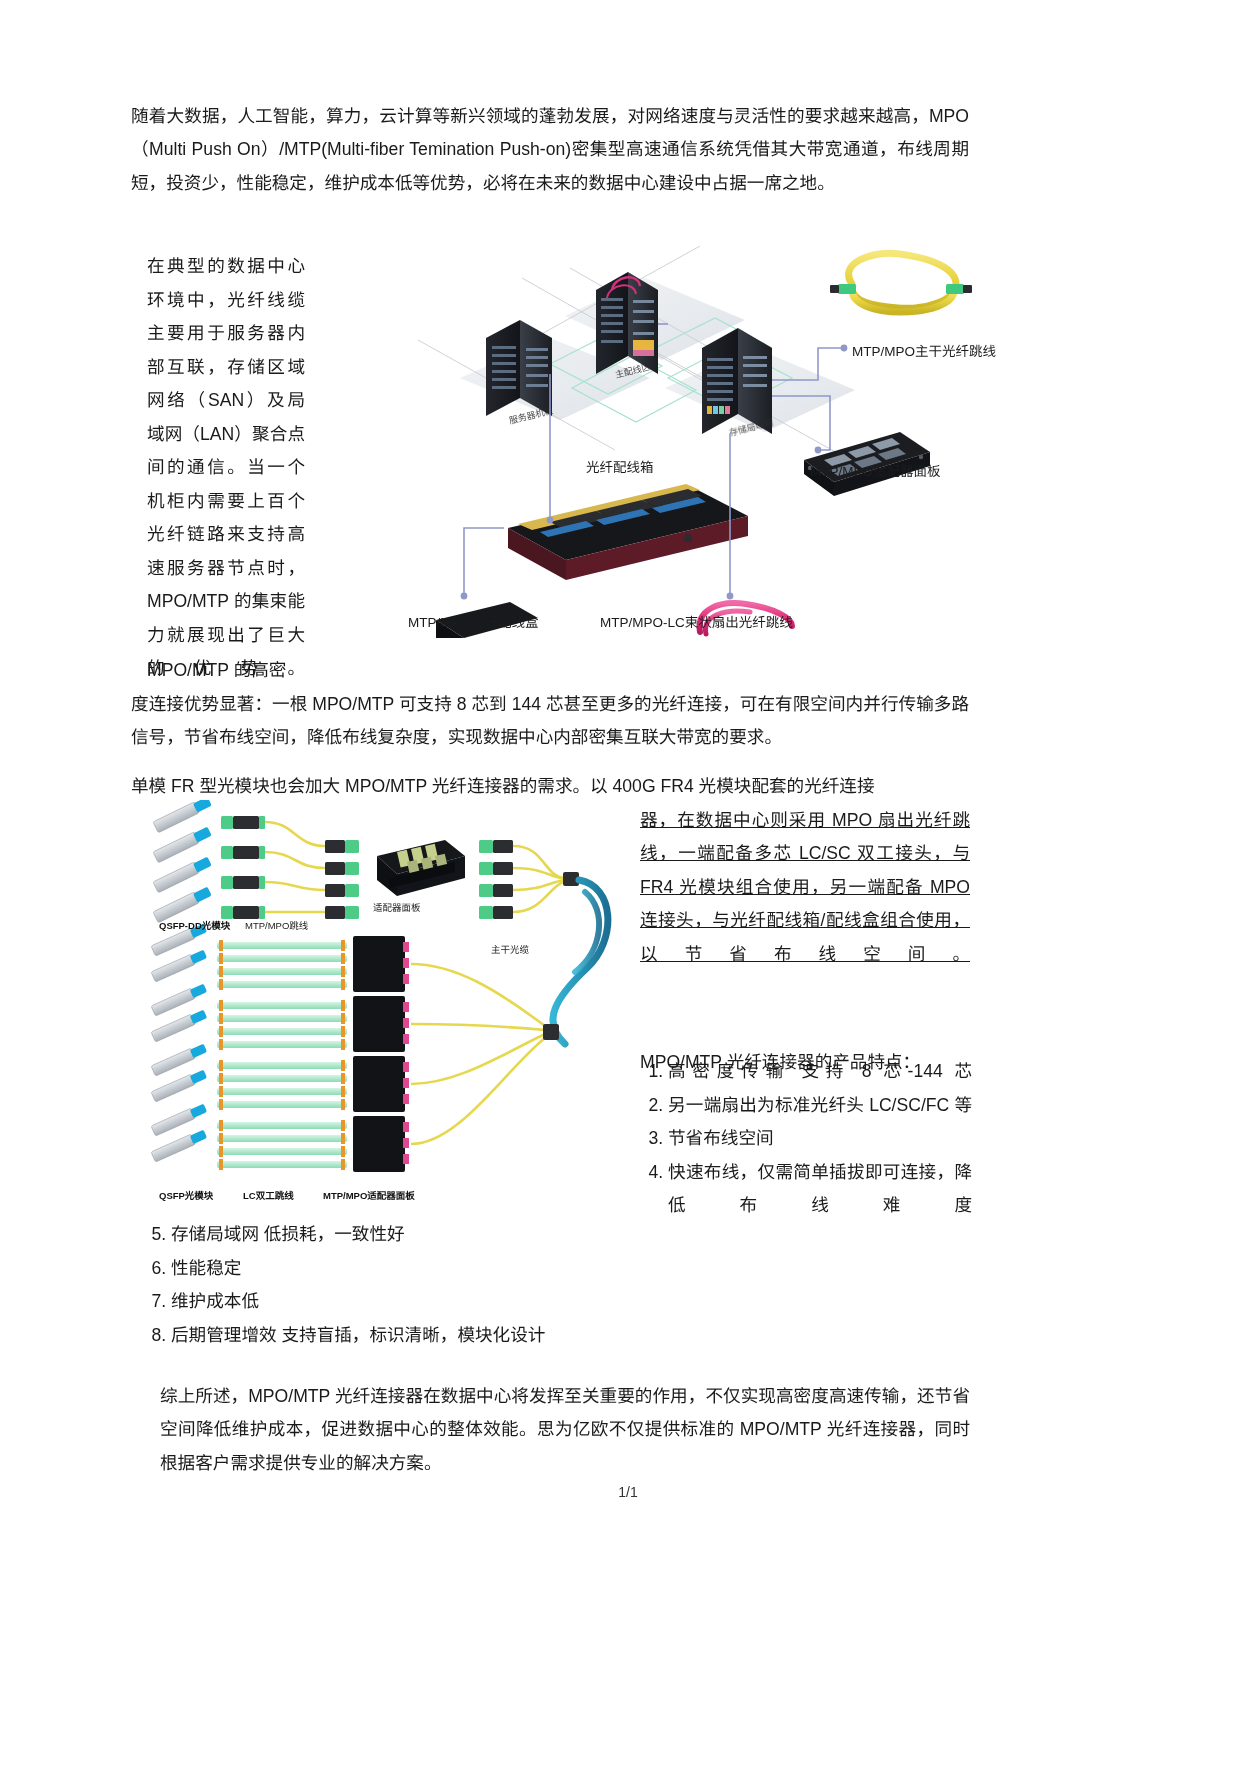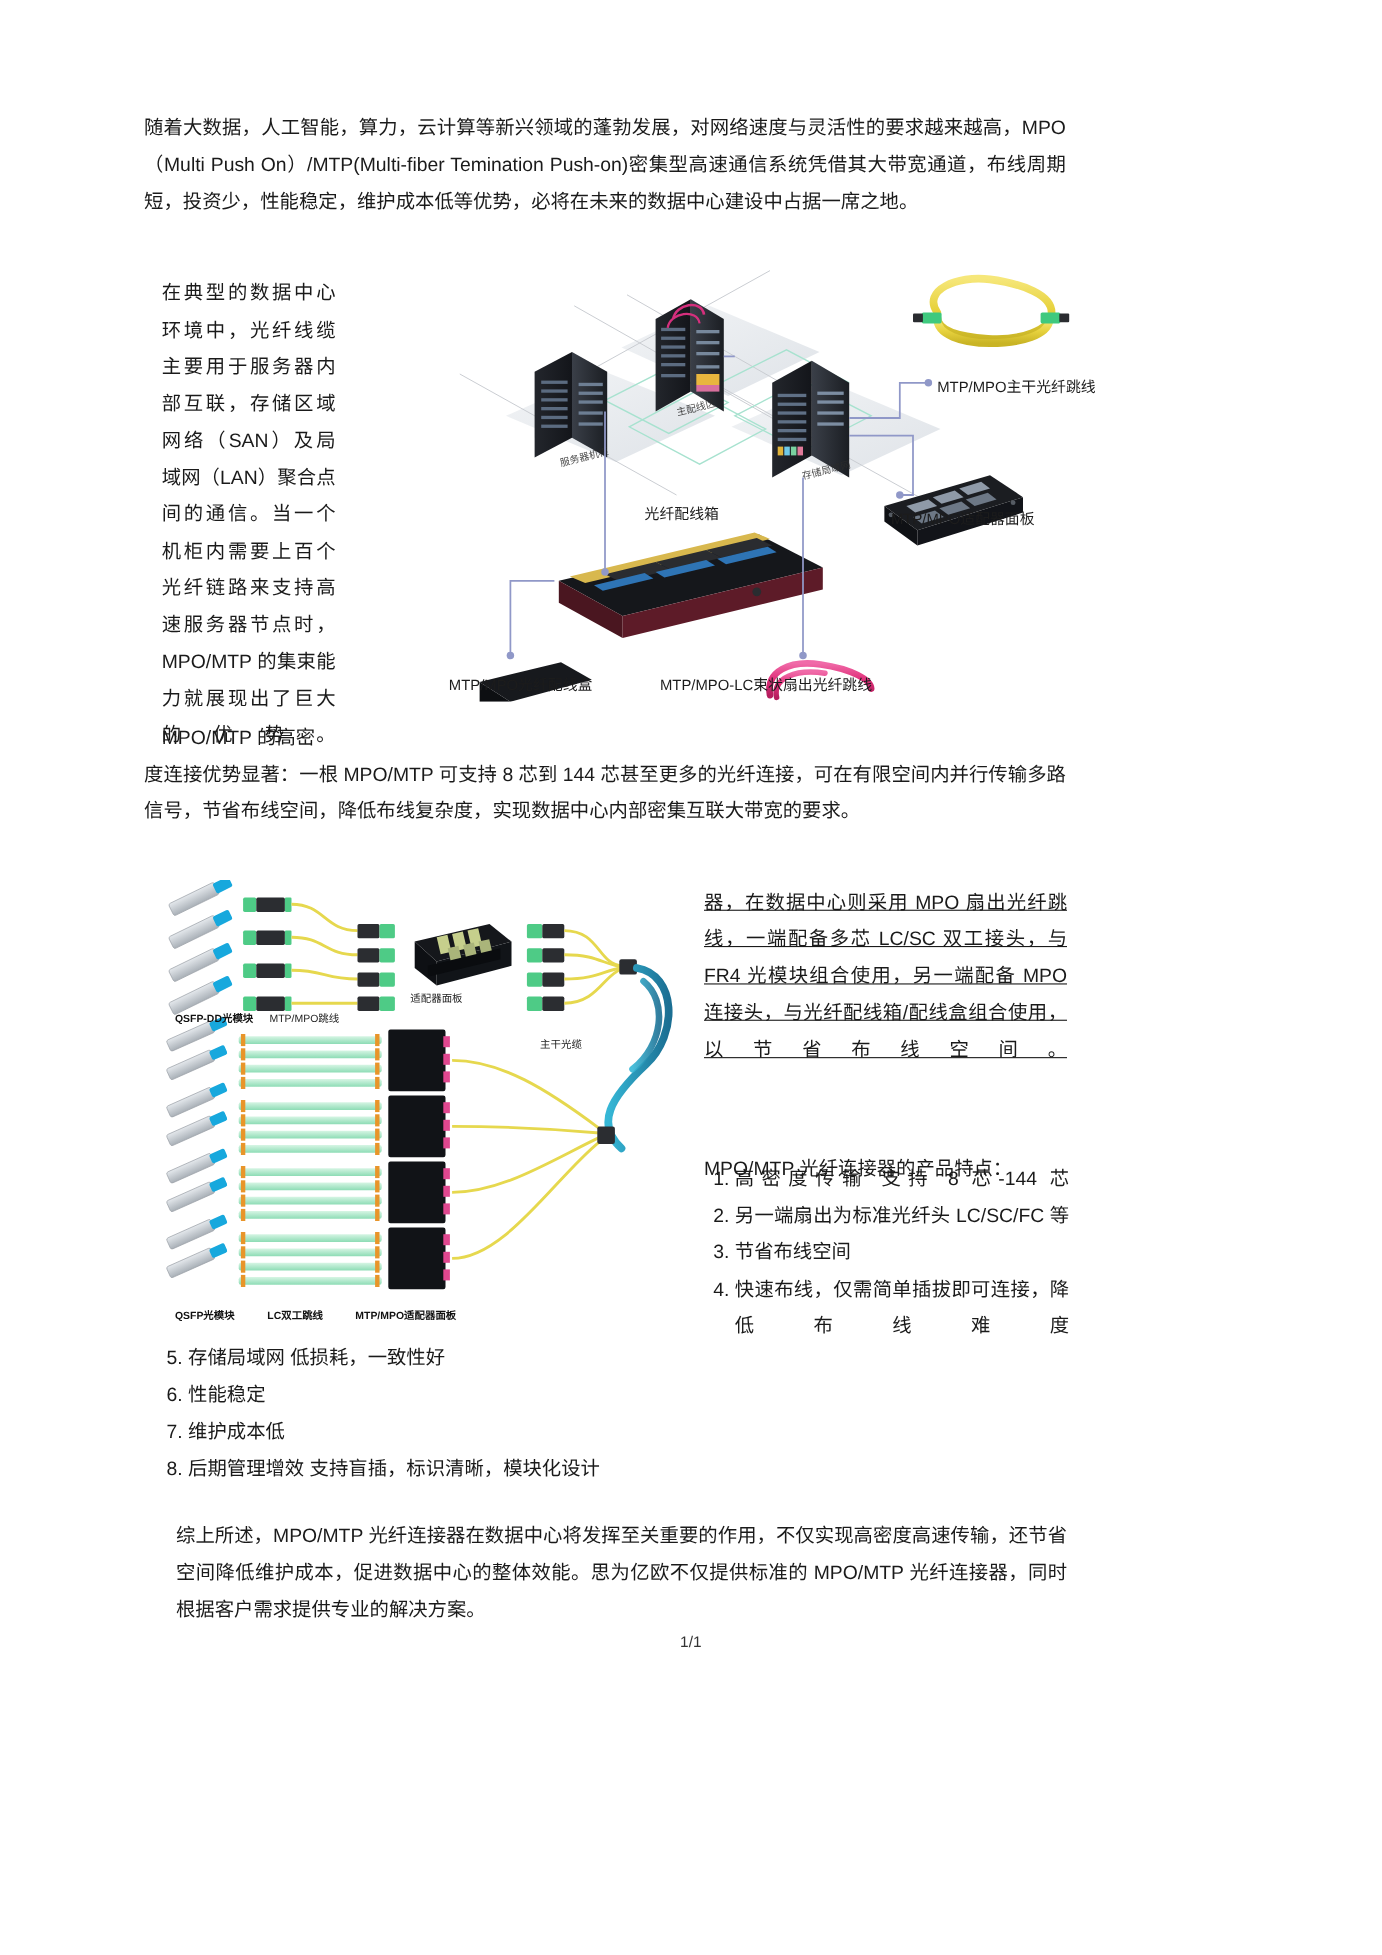--- a/index.html
+++ b/index.html
@@ -309,20 +309,21 @@
       <div class="cap" style="left:410px; top:232px;">MTP/MPO适配器面板</div>
       <div class="cap" style="left:186px; top:228px;">光纤配线箱</div>
     </div>
 
     <div class="cap" style="left:408px; top:383px;">MTP/MPO光纤配线盒</div>
     <div class="cap" style="left:600px; top:383px;">MTP/MPO-LC束状扇出光纤跳线</div>
   </div>
 
   <p class="para-mpo-hi">MPO/MTP 的高密</p>
   <p class="para-dense">度连接优势显著：一根 MPO/MTP 可支持 8 芯到 144 芯甚至更多的光纤连接，可在有限空间内并行传输多路信号，节省布线空间，降低布线复杂度，实现数据中心内部密集互联大带宽的要求。</p>
+  <p class="para-fr">单模 FR 型光模块也会加大 MPO/MTP 光纤连接器的需求。以 400G FR4 光模块配套的光纤连接</p>
   <p class="para-fr-right">器，在数据中心则采用 MPO 扇出光纤跳线，一端配备多芯 LC/SC 双工接头，与 FR4 光模块组合使用，另一端配备 MPO 连接头，与光纤配线箱/配线盒组合使用，以节省布线空间。</p>
 
   <div class="fig2">
     <svg class="f2" viewBox="0 0 475 415" width="475" height="415">
       <defs>
         <linearGradient id="qs" x1="0" y1="0" x2="0" y2="1">
           <stop offset="0" stop-color="#e4e8ec"></stop>
             <stop offset="1" stop-color="#a9b0b7"></stop>
         </linearGradient>
         <linearGradient id="gbar" x1="0" y1="0" x2="0" y2="1">

